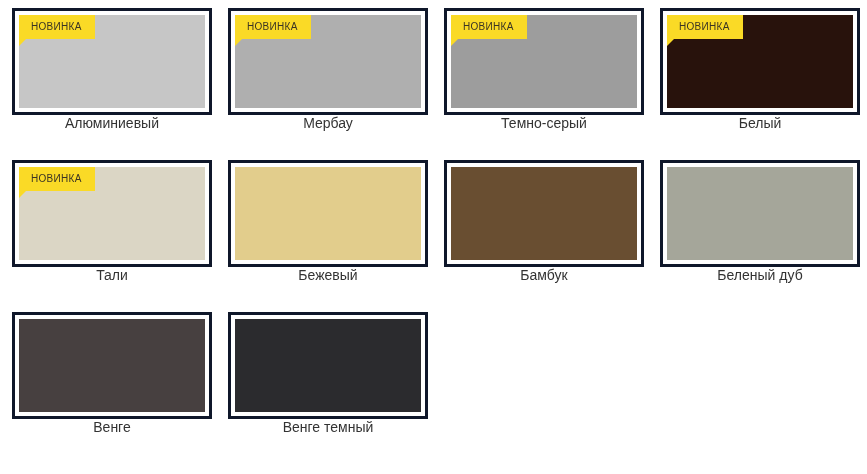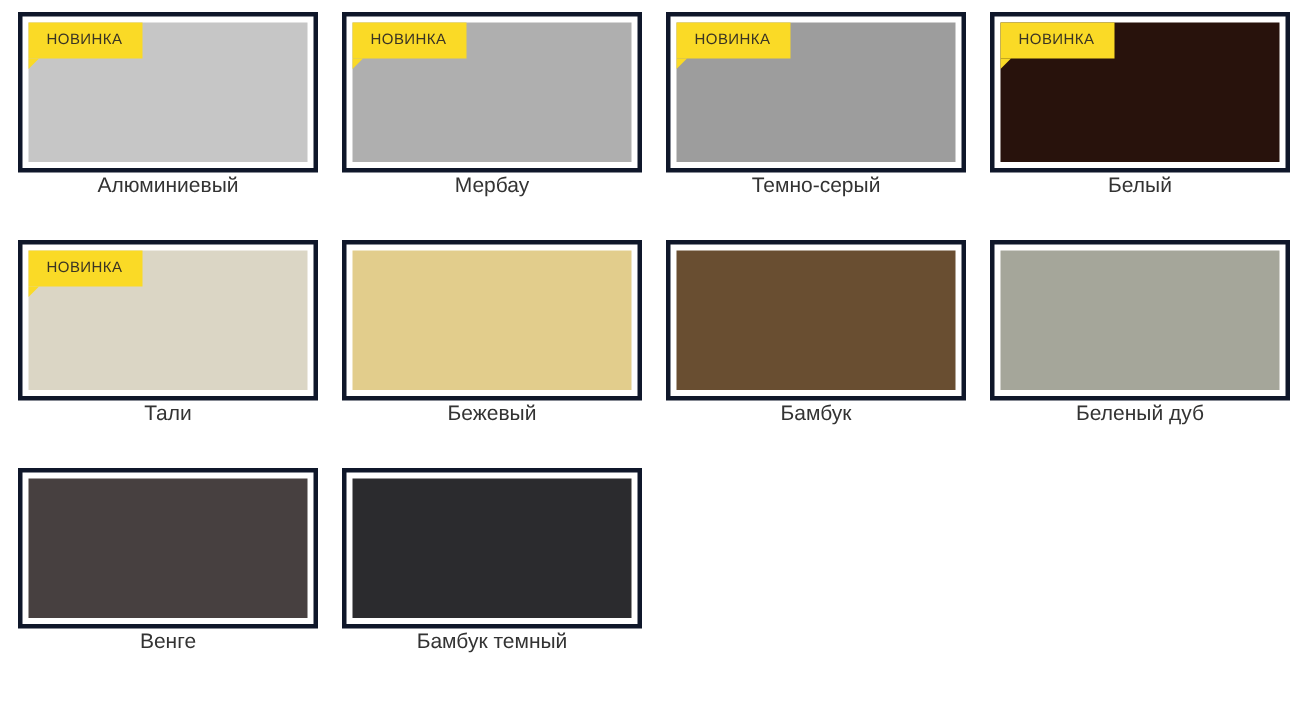--- a/index.html
+++ b/index.html
@@ -146,15 +146,15 @@
     <div class="color-item">
       <div class="swatch-frame">
         <div class="swatch-fill" style="background: rgb(71, 64, 64);"></div>
       </div>
       <div class="color-label">Венге</div>
     </div>
     <div class="color-item">
       <div class="swatch-frame">
         <div class="swatch-fill" style="background: rgb(43, 43, 46);"></div>
       </div>
-      <div class="color-label">Бамбук темный</div>
+      <div class="color-label">Венге темный</div>
     </div>
   </div>
 
 </body></html>

